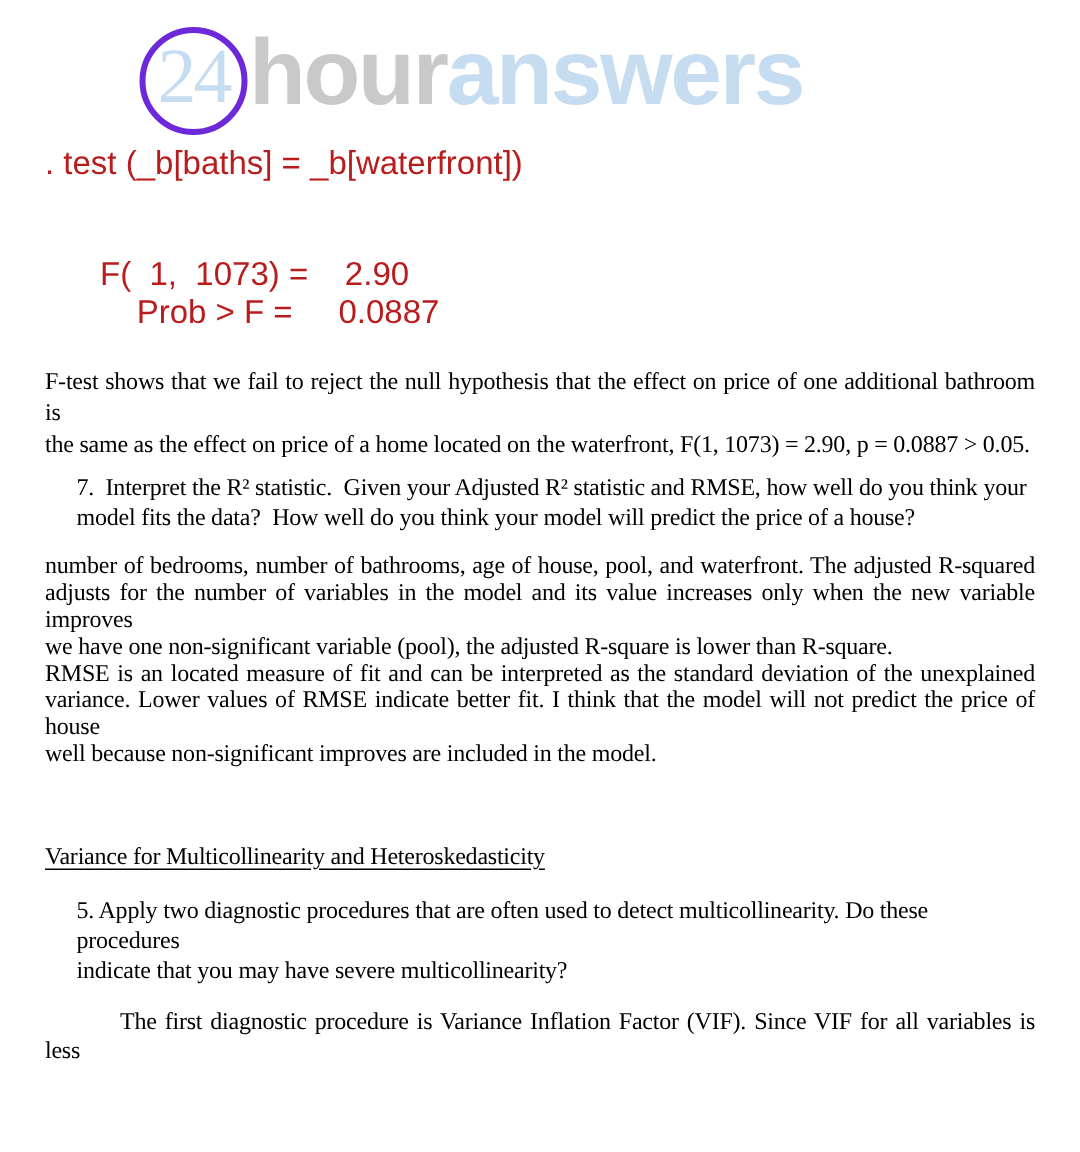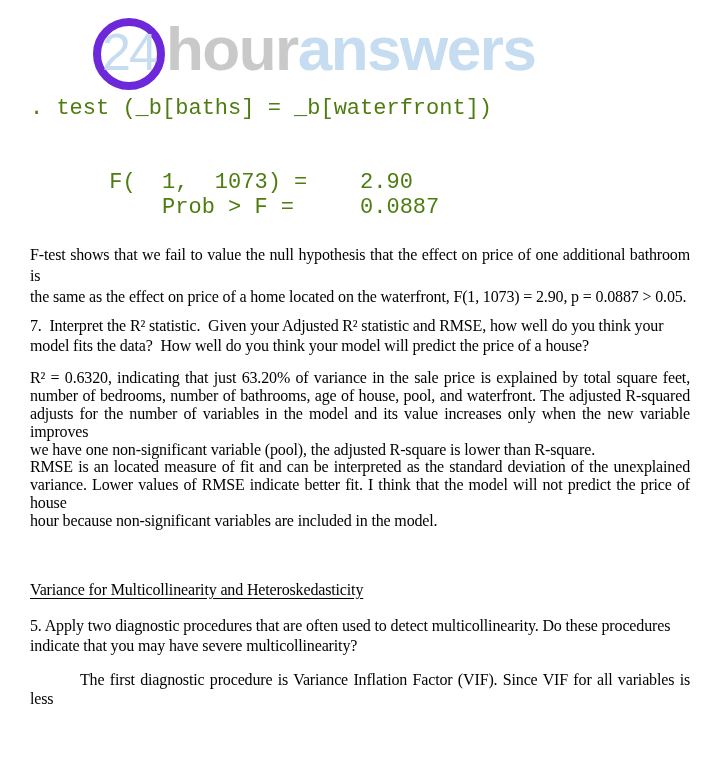--- a/index.html
+++ b/index.html
@@ -3,40 +3,40 @@
 <meta charset="utf-8">
 <style>
   html,body{margin:0;padding:0;background:#ffffff;}
   .page{
     width:720px;height:768px;background:#ffffff;overflow:hidden;
     font-family:"Liberation Serif", serif;color:#000;position:relative;
   }
   
   .logo{display:flex;align-items:center;padding:13px 0 0 93px;height:81px;box-sizing:content-box;}
   .logo-circle{
-    width:72px;height:72px;border:8px solid #6d28d9;border-radius:50%;
+    width:72px;height:72px;border:4px solid #6d28d9;border-radius:50%;
     display:flex;align-items:center;justify-content:center;flex:none;
-    font-family:Liberation Sans, sans-serif;font-weight:normal;
+    font-family:Liberation Serif, serif;font-weight:normal;
     font-size:52px;color:#c6dcf0;letter-spacing:-2px;padding-bottom:4px;box-sizing:border-box;
   }
   .logo-words{
     font-family:"Liberation Sans", sans-serif;font-weight:bold;font-size:62px;
     letter-spacing:-1.5px;line-height:1;margin-left:1px;margin-top:-10px;white-space:nowrap;
   }
   .logo-hour{color:#c9c9c9;}
   .logo-answers{color:#c6dcf0;}
   
-  .mono{margin:3px 0 0 30px;font-family:Liberation Mono, monospace;font-size:22px;color:#4d7c0f;}
+  .mono{margin:3px 0 0 30px;font-family:Liberation Sans, sans-serif;font-size:22px;color:#b91c1c;}
   .mline{white-space:pre;height:24.7px;line-height:24.7px;}
   
   .sec{margin-left:30px;margin-right:30px;font-size:16px;letter-spacing:-0.15px;}
   .ln{display:block;}
   .j{text-align:justify;text-align-last:justify;}
   .j.endln{text-align-last:left;}
-  .pre{white-space:pre-wrap;}
+  .pre{white-space:pre-wrap;margin-left:21px;}
   .indent{text-indent:50px;}
   .s-ftest{margin-top:24px;}  .s-ftest .ln{line-height:21px;}
   .head{margin-top:17px;line-height:20px;}
   .head span{text-decoration:underline;text-underline-offset:3px;}
   .s-q7{margin-top:9px;}      .s-q7 .ln{line-height:20px;}
   .s-r2{margin-top:13px;}     .s-r2 .ln{line-height:17.8px;}
   .s-rmse{margin-top:0;}      .s-rmse .ln{line-height:17.8px;}
   .head2{margin-top:50px;line-height:20px;}
   .s-q8{margin-top:16px;}     .s-q8 .ln{line-height:20px;}
   .s-vif{margin-top:14px;}    .s-vif .ln{line-height:19px;}
@@ -55,41 +55,40 @@
 
   <div class="mono">
     <div class="mline">. test (_b[baths] = _b[waterfront])</div>
     <div class="mline"></div>
     <div class="mline"></div>
     <div class="mline">      F(  1,  1073) =    2.90</div>
     <div class="mline">          Prob &gt; F =     0.0887</div>
   </div>
 
   <section class="sec s-ftest">
-    <div class="ln j">F-test shows that we fail to value the null hypothesis that the effect on price of one additional bathroom is</div>
+    <div class="ln j">F-test shows that we fail to reject the null hypothesis that the effect on price of one additional bathroom is</div>
     <div class="ln j endln">the same as the effect on price of a home located on the waterfront, F(1, 1073) = 2.90, p = 0.0887 &gt; 0.05.</div>
   </section>
 
 
   <section class="sec s-q7">
     <div class="ln pre">7.  Interpret the R² statistic.  Given your Adjusted R² statistic and RMSE, how well do you think your</div>
     <div class="ln pre">model fits the data?  How well do you think your model will predict the price of a house?</div>
   </section>
 
   <section class="sec s-r2">
-    <div class="ln j">R² = 0.6320, indicating that just 63.20% of variance in the sale price is explained by total square feet,</div>
     <div class="ln j">number of bedrooms, number of bathrooms, age of house, pool, and waterfront. The adjusted R-squared</div>
     <div class="ln j">adjusts for the number of variables in the model and its value increases only when the new variable improves</div>
     <div class="ln j endln">we have one non-significant variable (pool), the adjusted R-square is lower than R-square.</div>
   </section>
 
   <section class="sec s-rmse">
     <div class="ln j">RMSE is an located measure of fit and can be interpreted as the standard deviation of the unexplained</div>
     <div class="ln j">variance. Lower values of RMSE indicate better fit. I think that the model will not predict the price of house</div>
-    <div class="ln j endln">hour because non-significant variables are included in the model.</div>
+    <div class="ln j endln">well because non-significant improves are included in the model.</div>
   </section>
 
   <h3 class="sec head head2" style="font-weight:normal;margin-bottom:0;font-size:16px;">
     <span>Variance for Multicollinearity and Heteroskedasticity</span>
   </h3>
 
   <section class="sec s-q8">
     <div class="ln pre">5. Apply two diagnostic procedures that are often used to detect multicollinearity. Do these procedures</div>
     <div class="ln pre">indicate that you may have severe multicollinearity?</div>
   </section>

